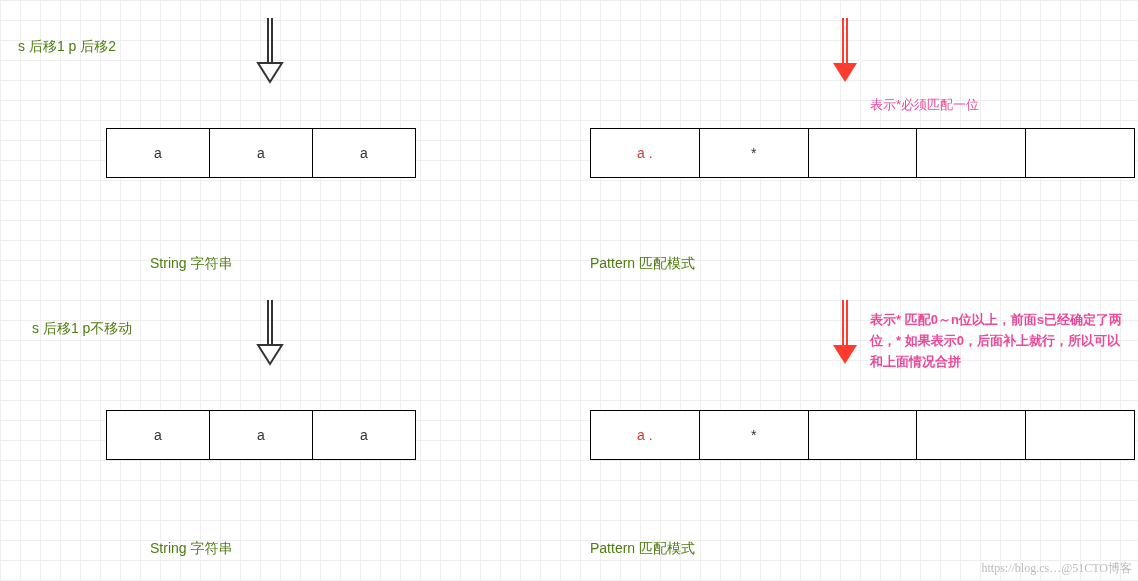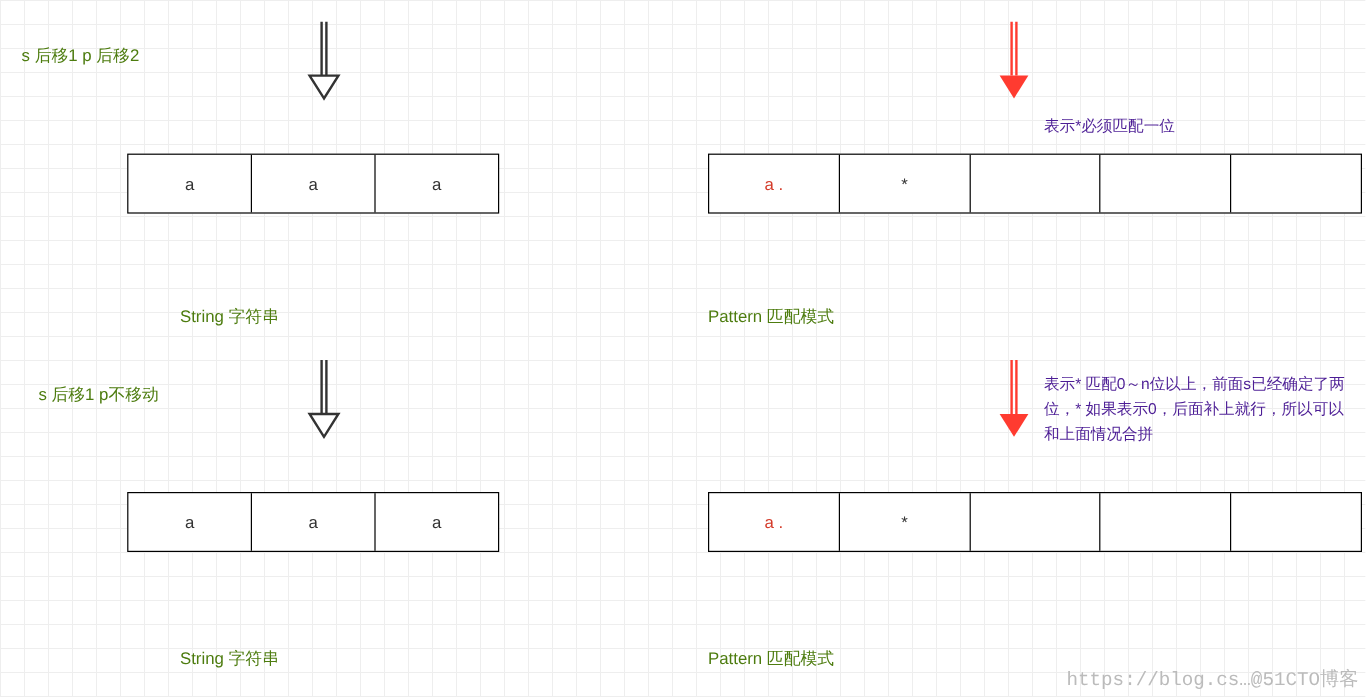--- a/index.html
+++ b/index.html
@@ -45,29 +45,29 @@
     border-left: 1px solid #000;
     display: flex;
     align-items: center;
     justify-content: center;
     font-size: 14px;
     color: #333;
   }
   .cell:first-child { border-left: none; }
   .red { color: #d43b2a; }
   .label { position: absolute; font-size: 14px; color: #4d7c0f; }
-  .note { position: absolute; font-size: 13px; color: #4c1d95; line-height: 1.6; }
+  .note { position: absolute; font-size: 13px; color: #ec4899; line-height: 1.6; }
 
   .watermark {
     position: absolute;
     right: 6px; bottom: 4px;
-    font-size: 16px;
+    font-size: 12px;
     color: #bbb;
     z-index: 2;
-    font-family: Liberation Mono, monospace;
+    font-family: Liberation Serif, serif;
   }
 </style>
 </head>
 <body>
 
 <div class="grid-bg"></div>
 
 <div class="label layer" style="left:18px; top:38px;">s 后移1 p 后移2</div>
 
 <svg class="layer" style="left:255px; top:18px;" width="30" height="70">
@@ -108,21 +108,21 @@
   <line class="arrow-down" x1="17" y1="0" x2="17" y2="45"></line>
   <polygon class="arrow-head" points="15,64 3,45 27,45"></polygon>
 </svg>
 
 <svg class="layer" style="left:830px; top:300px;" width="30" height="70">
   <line class="arrow-down arrow-red" x1="13" y1="0" x2="13" y2="45"></line>
   <line class="arrow-down arrow-red" x1="17" y1="0" x2="17" y2="45"></line>
   <polygon class="arrow-red-head" points="15,64 3,45 27,45"></polygon>
 </svg>
 
-<div class="note layer" style="left:870px; top:310px; width:260px;">表示* 匹配0～n位以上，前面s已经确定了两位，* 如果表示0，后面补上就行，所以可以和上面情况合拼</div>
+<div class="note layer" style="left:870px; top:310px; width:260px;font-weight:bold;">表示* 匹配0～n位以上，前面s已经确定了两位，* 如果表示0，后面补上就行，所以可以和上面情况合拼</div>
 
 <div class="cells layer" style="left:106px; top:410px; width:310px;">
   <div class="cell">a</div>
   <div class="cell">a</div>
   <div class="cell">a</div>
 </div>
 
 <div class="cells layer" style="left:590px; top:410px; width:545px;">
   <div class="cell red">a  .</div>
   <div class="cell">*</div>

